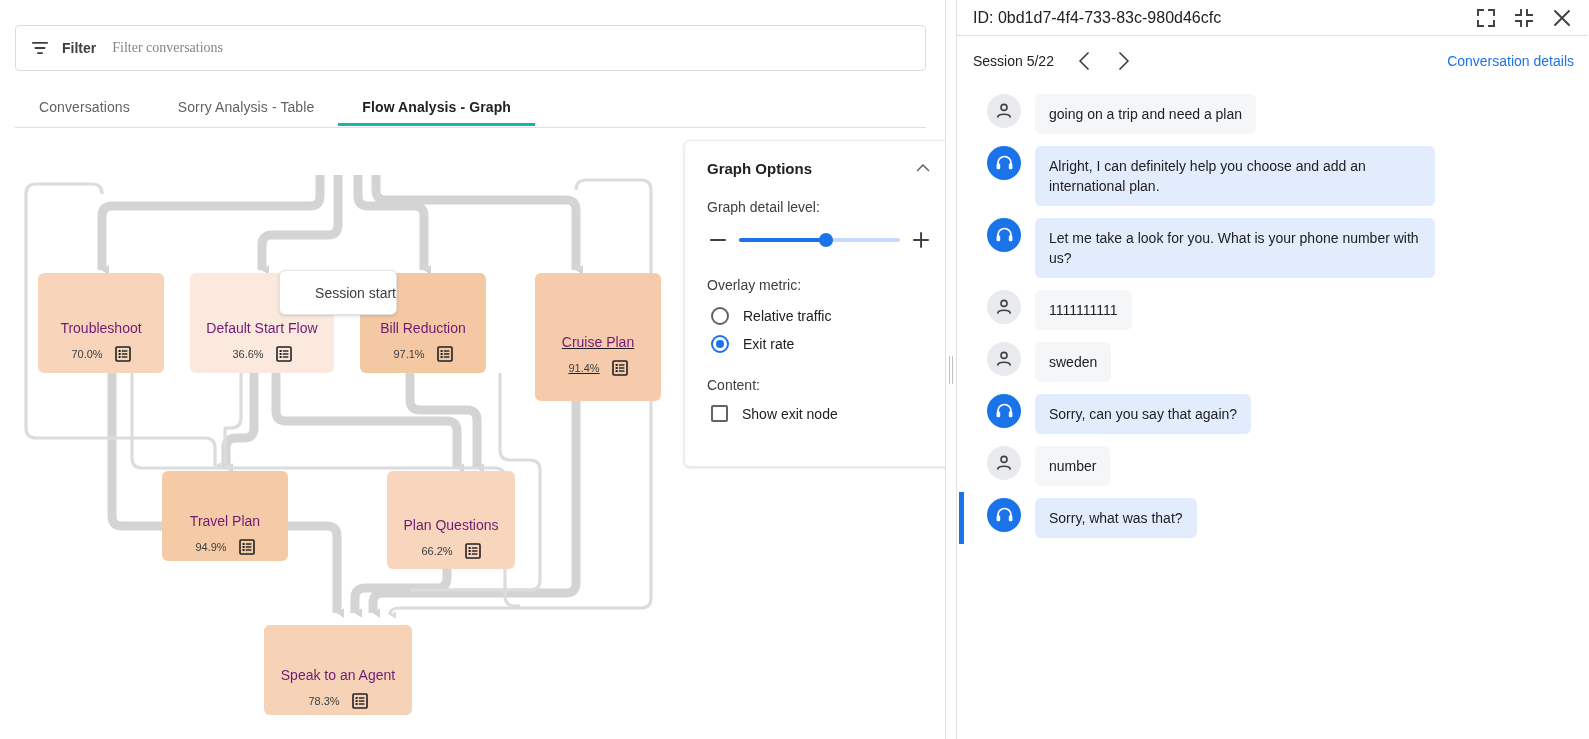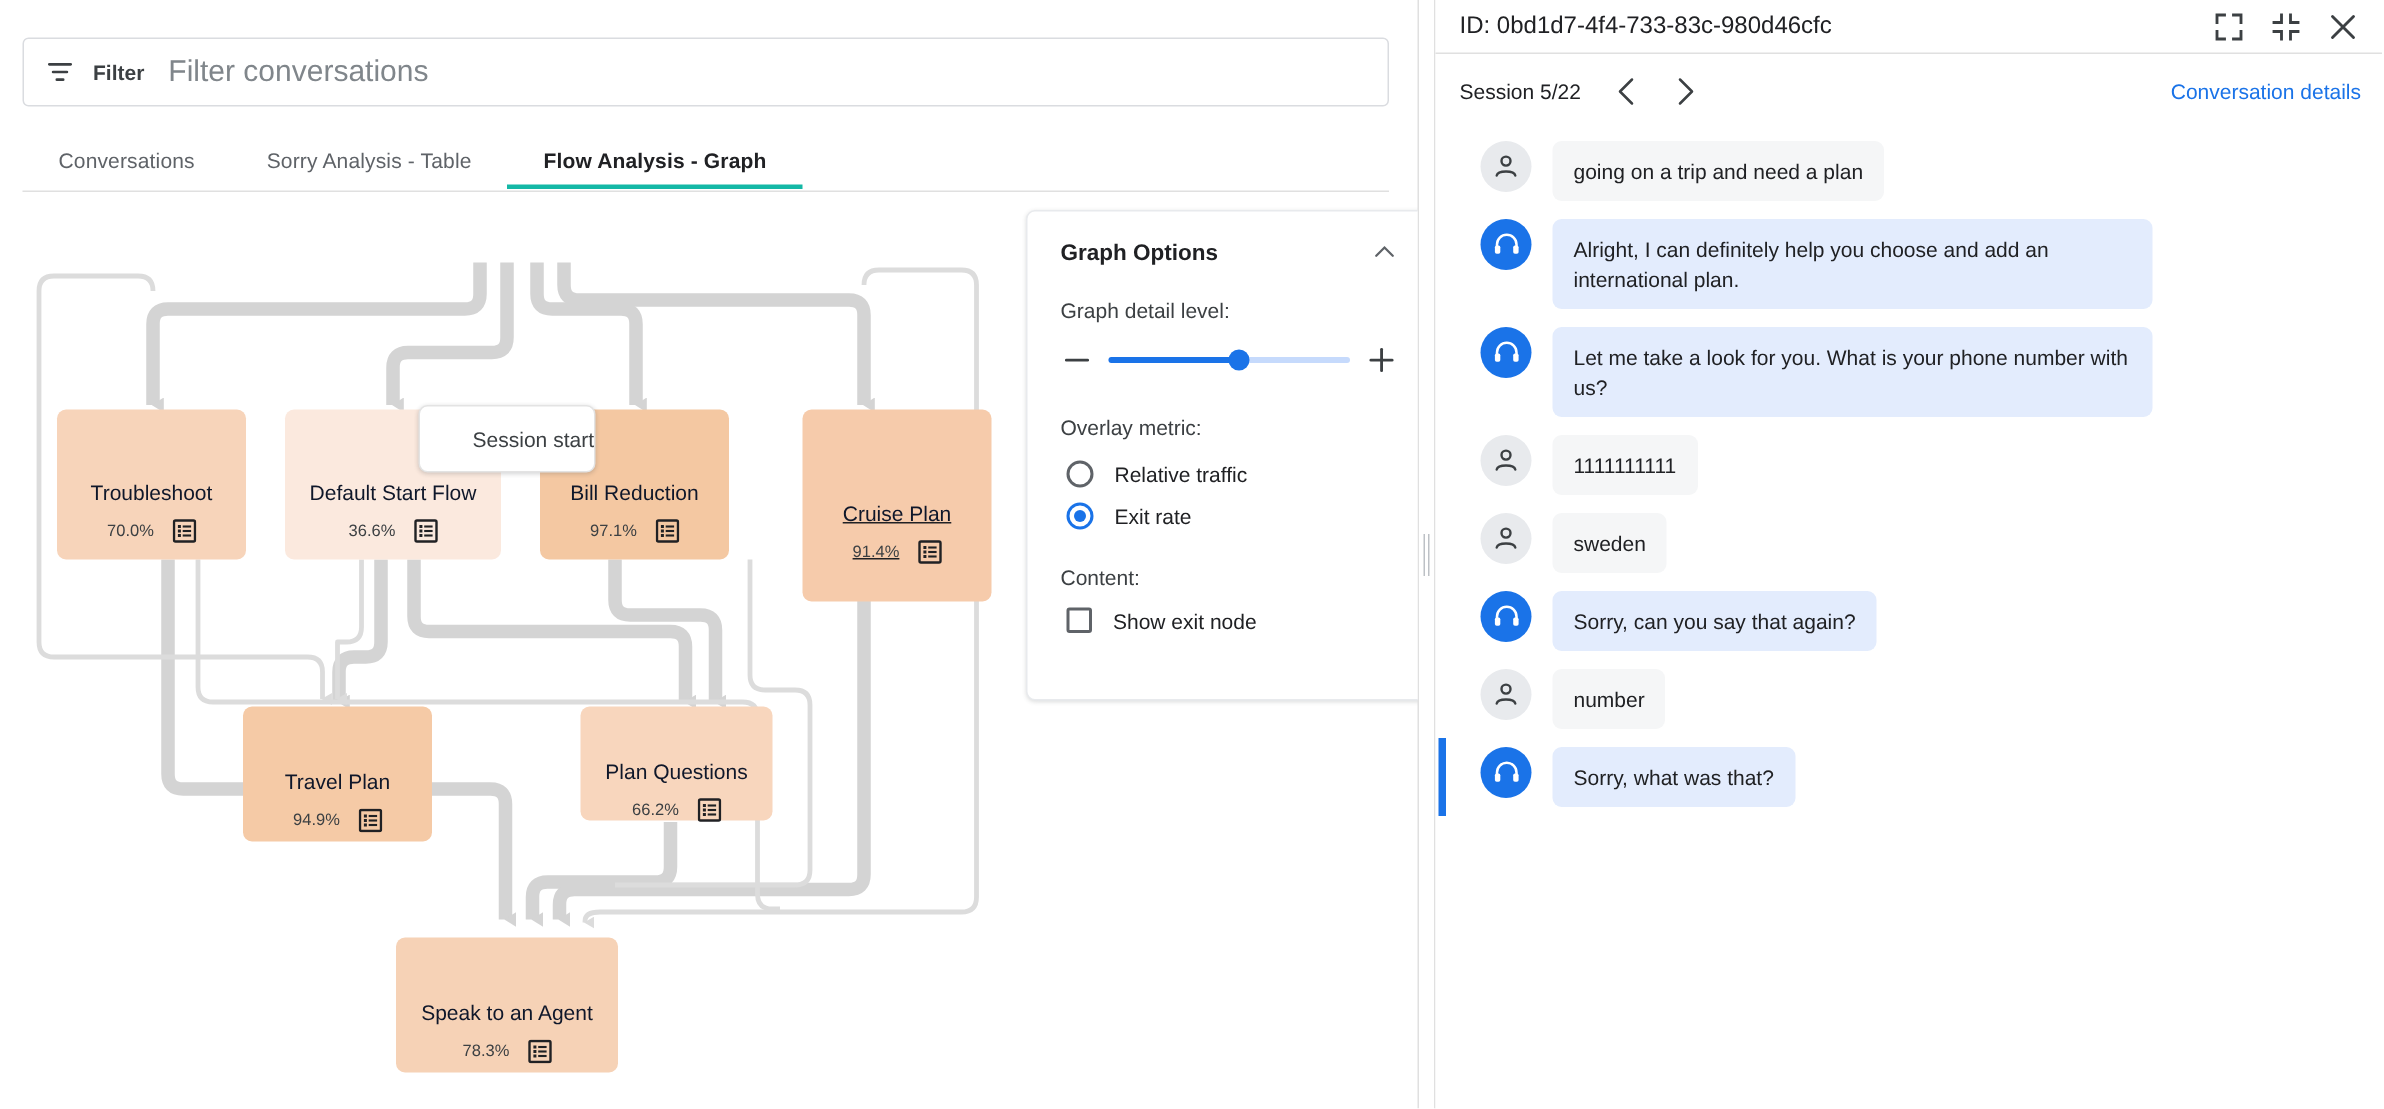--- a/index.html
+++ b/index.html
@@ -26,22 +26,22 @@
     position: absolute; left: 15px; top: 25px;
     width: 911px; height: 46px;
     border: 1px solid #dadce0; border-radius: 4px;
     background: #fff;
     display: flex; align-items: center;
     padding: 0 14px;
   }
   #filter-icon { width: 20px; height: 20px; margin-right: 12px; flex: 0 0 auto; }
   #filter-label { font-size: 14px; font-weight: bold; color: #3c4043; margin-right: 14px; }
   #filter-input {
-    border: none; outline: none; font-size: 20px;
-    font-family: Liberation Sans, sans-serif;
+    border: none; outline: none; font-size: 14px;
+    font-family: Liberation Serif, serif;
     color: #14532d; background: transparent;
     flex: 1; height: 100%;
   }
   #filter-input::placeholder { color: #80868b; }
 
   
   #tabs {
     position: absolute; left: 15px; top: 88px;
     width: 911px; height: 40px;
     display: flex; align-items: flex-start;
@@ -80,21 +80,21 @@
 
   
   .node {
     position: absolute;
     border-radius: 6px;
     display: flex; flex-direction: column;
     align-items: center; justify-content: center;
     z-index: 4;
     cursor: pointer;
   }
-  .node-title { font-size: 14px; color: #0f172a; margin-bottom: 10px; white-space: nowrap; margin-top: 36px; }
+  .node-title { font-size: 14px; color: #701a75; margin-bottom: 10px; white-space: nowrap; margin-top: 36px; }
   .node-meta { display: flex; align-items: center; gap: 12px; }
   .node-pct { font-size: 11px; color: #3c4043; }
   .node-icon { width: 16px; height: 16px; display: block; }
 
   
   #graph-options {
     position: absolute; left: 684px; top: 140px;
     width: 271px; height: 327px;
     background: #fff;
     border: 1px solid #e8eaed; border-radius: 6px;
@@ -350,21 +350,21 @@
             <rect x="3.6" y="4" width="2" height="2" fill="#202124"></rect>
               <rect x="3.6" y="7" width="2" height="2" fill="#202124"></rect>
               <rect x="3.6" y="10" width="2" height="2" fill="#202124"></rect>
             <rect x="6.8" y="4.3" width="5.6" height="1.4" fill="#202124"></rect>
               <rect x="6.8" y="7.3" width="5.6" height="1.4" fill="#202124"></rect>
               <rect x="6.8" y="10.3" width="5.6" height="1.4" fill="#202124"></rect>
           </svg>
         </div>
       </div>
 
-      <div class="node" style="left:387px; top:343px; width:128px; height:76px; background:#f8d6bd;">
+      <div class="node" style="left:387px; top:343px; width:128px; height:98px; background:#f8d6bd;">
         <div class="node-title">Plan Questions</div>
         <div class="node-meta">
           <span class="node-pct">66.2%</span>
           <svg class="node-icon" viewBox="0 0 16 16">
             <rect x="1" y="1" width="14" height="14" rx="1" fill="none" stroke="#202124" stroke-width="1.6"></rect>
             <rect x="3.6" y="4" width="2" height="2" fill="#202124"></rect>
               <rect x="3.6" y="7" width="2" height="2" fill="#202124"></rect>
               <rect x="3.6" y="10" width="2" height="2" fill="#202124"></rect>
             <rect x="6.8" y="4.3" width="5.6" height="1.4" fill="#202124"></rect>
               <rect x="6.8" y="7.3" width="5.6" height="1.4" fill="#202124"></rect>

